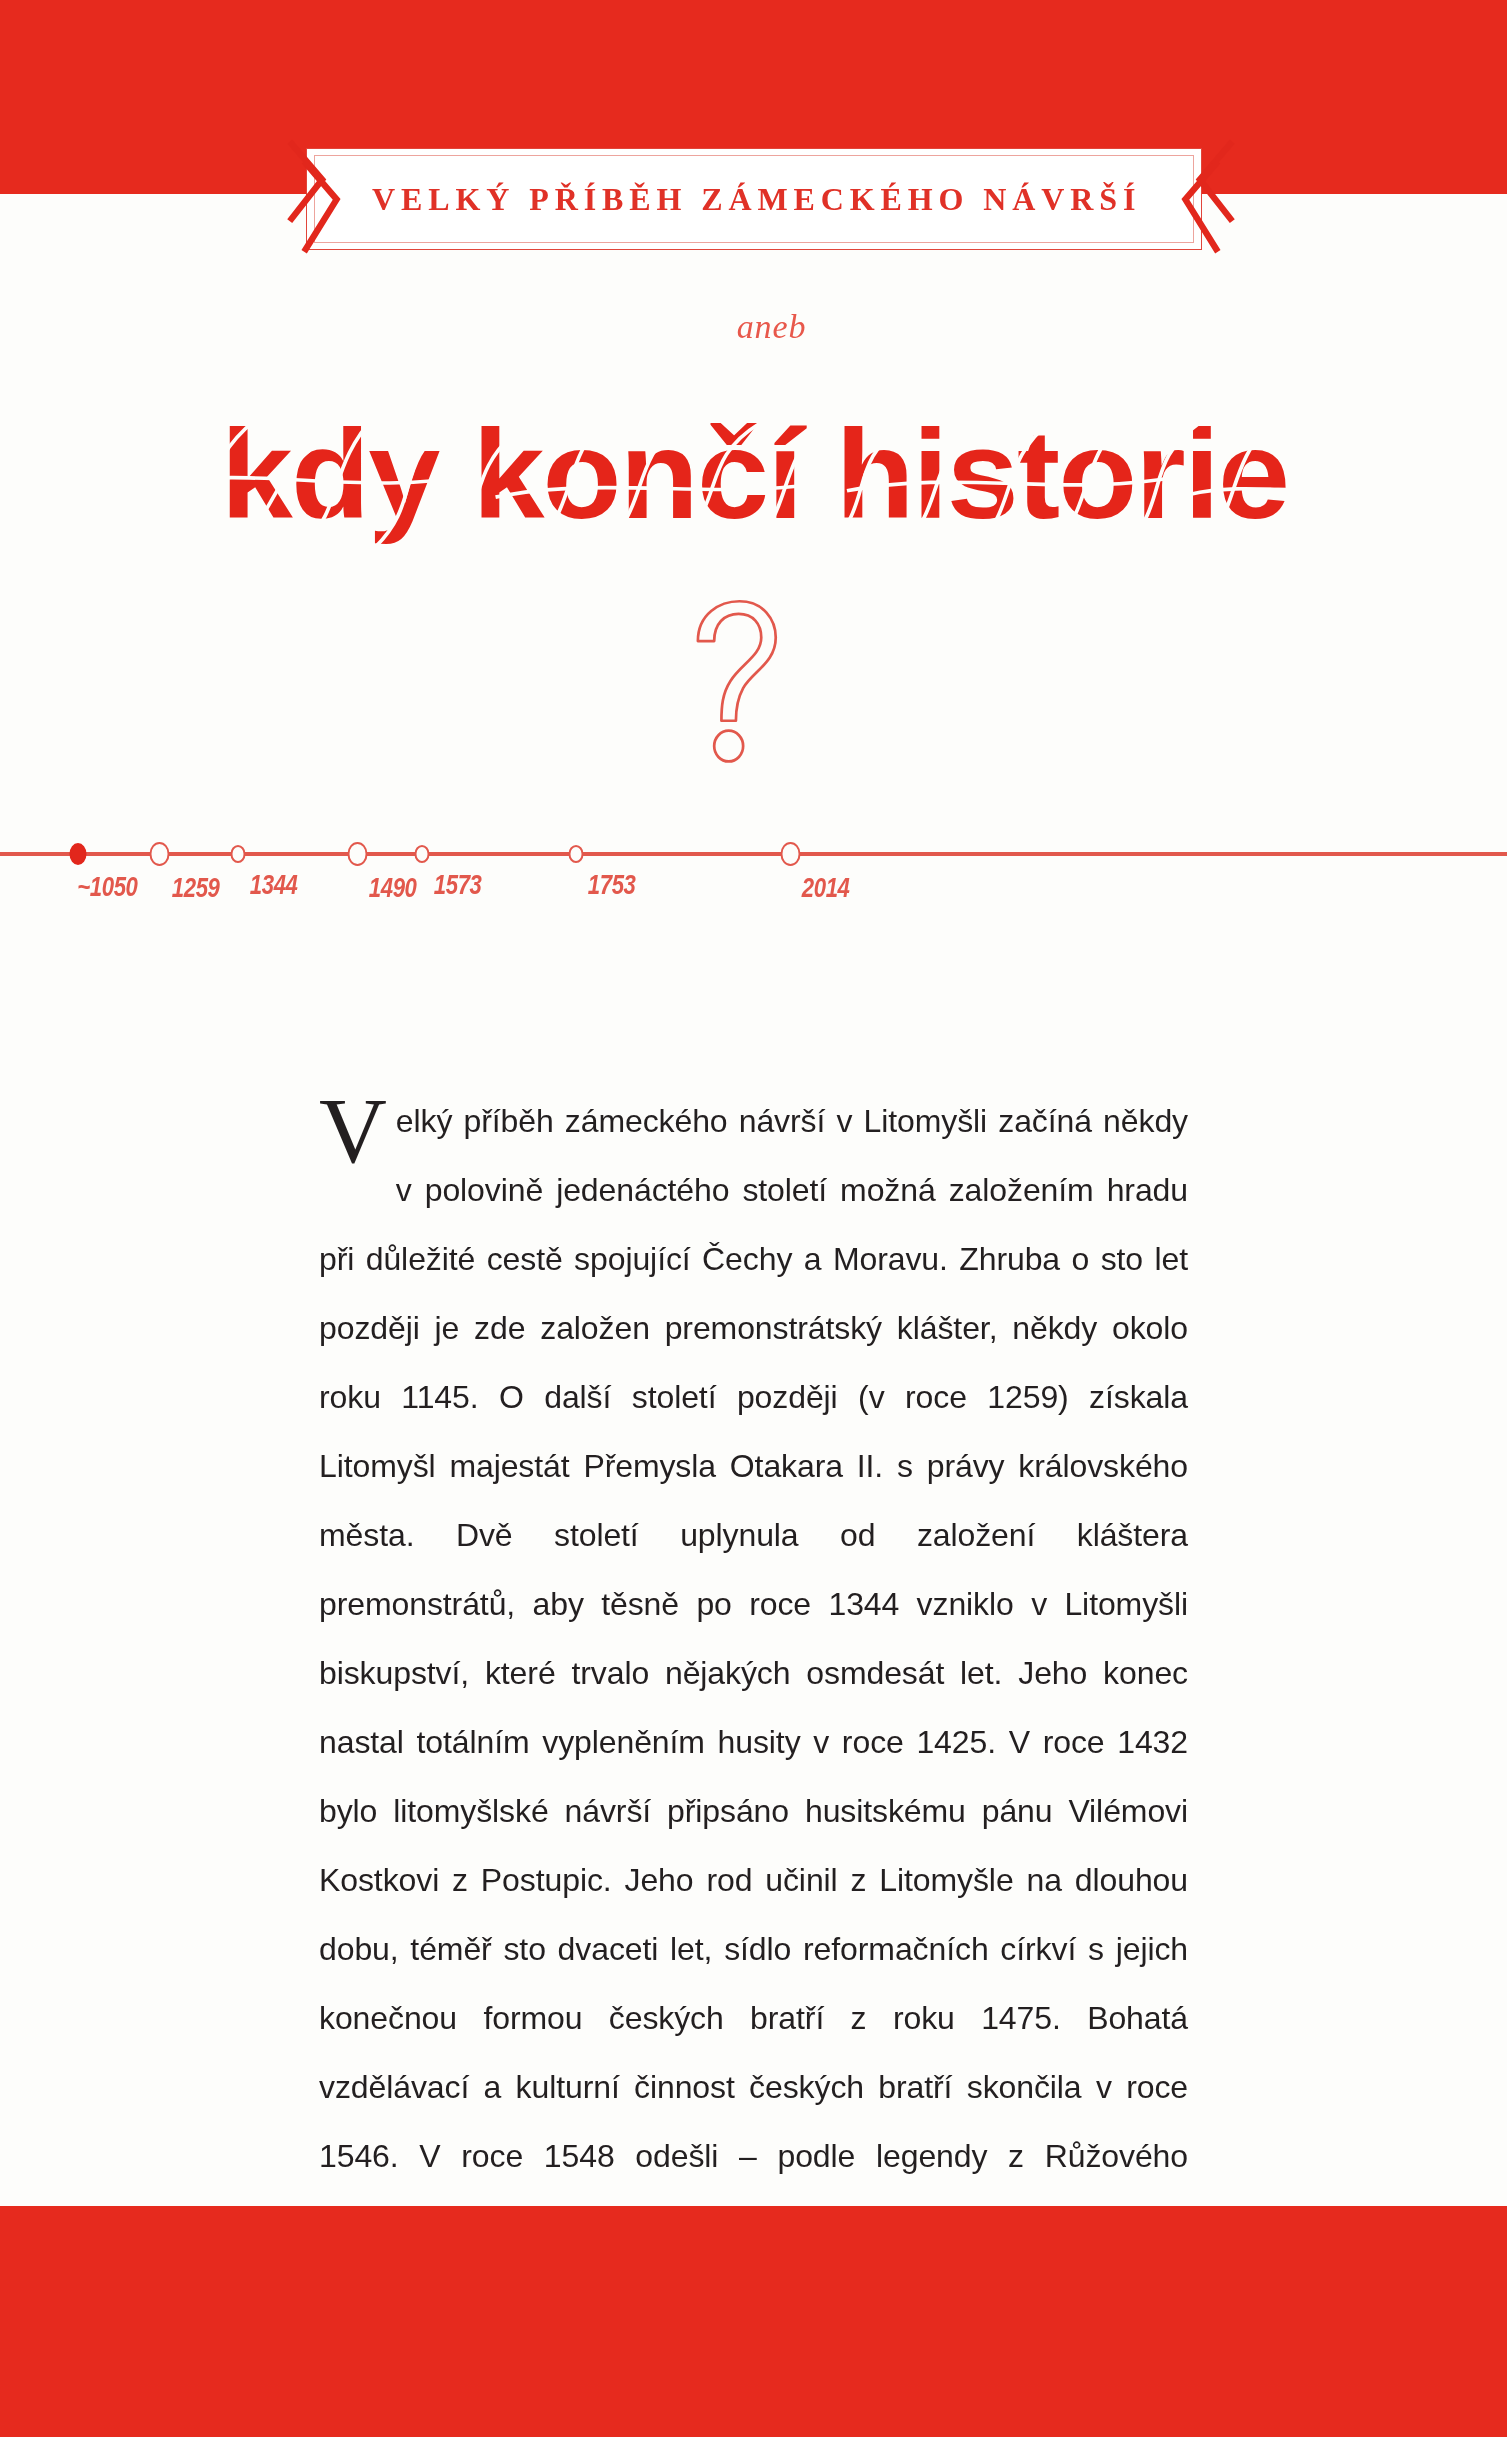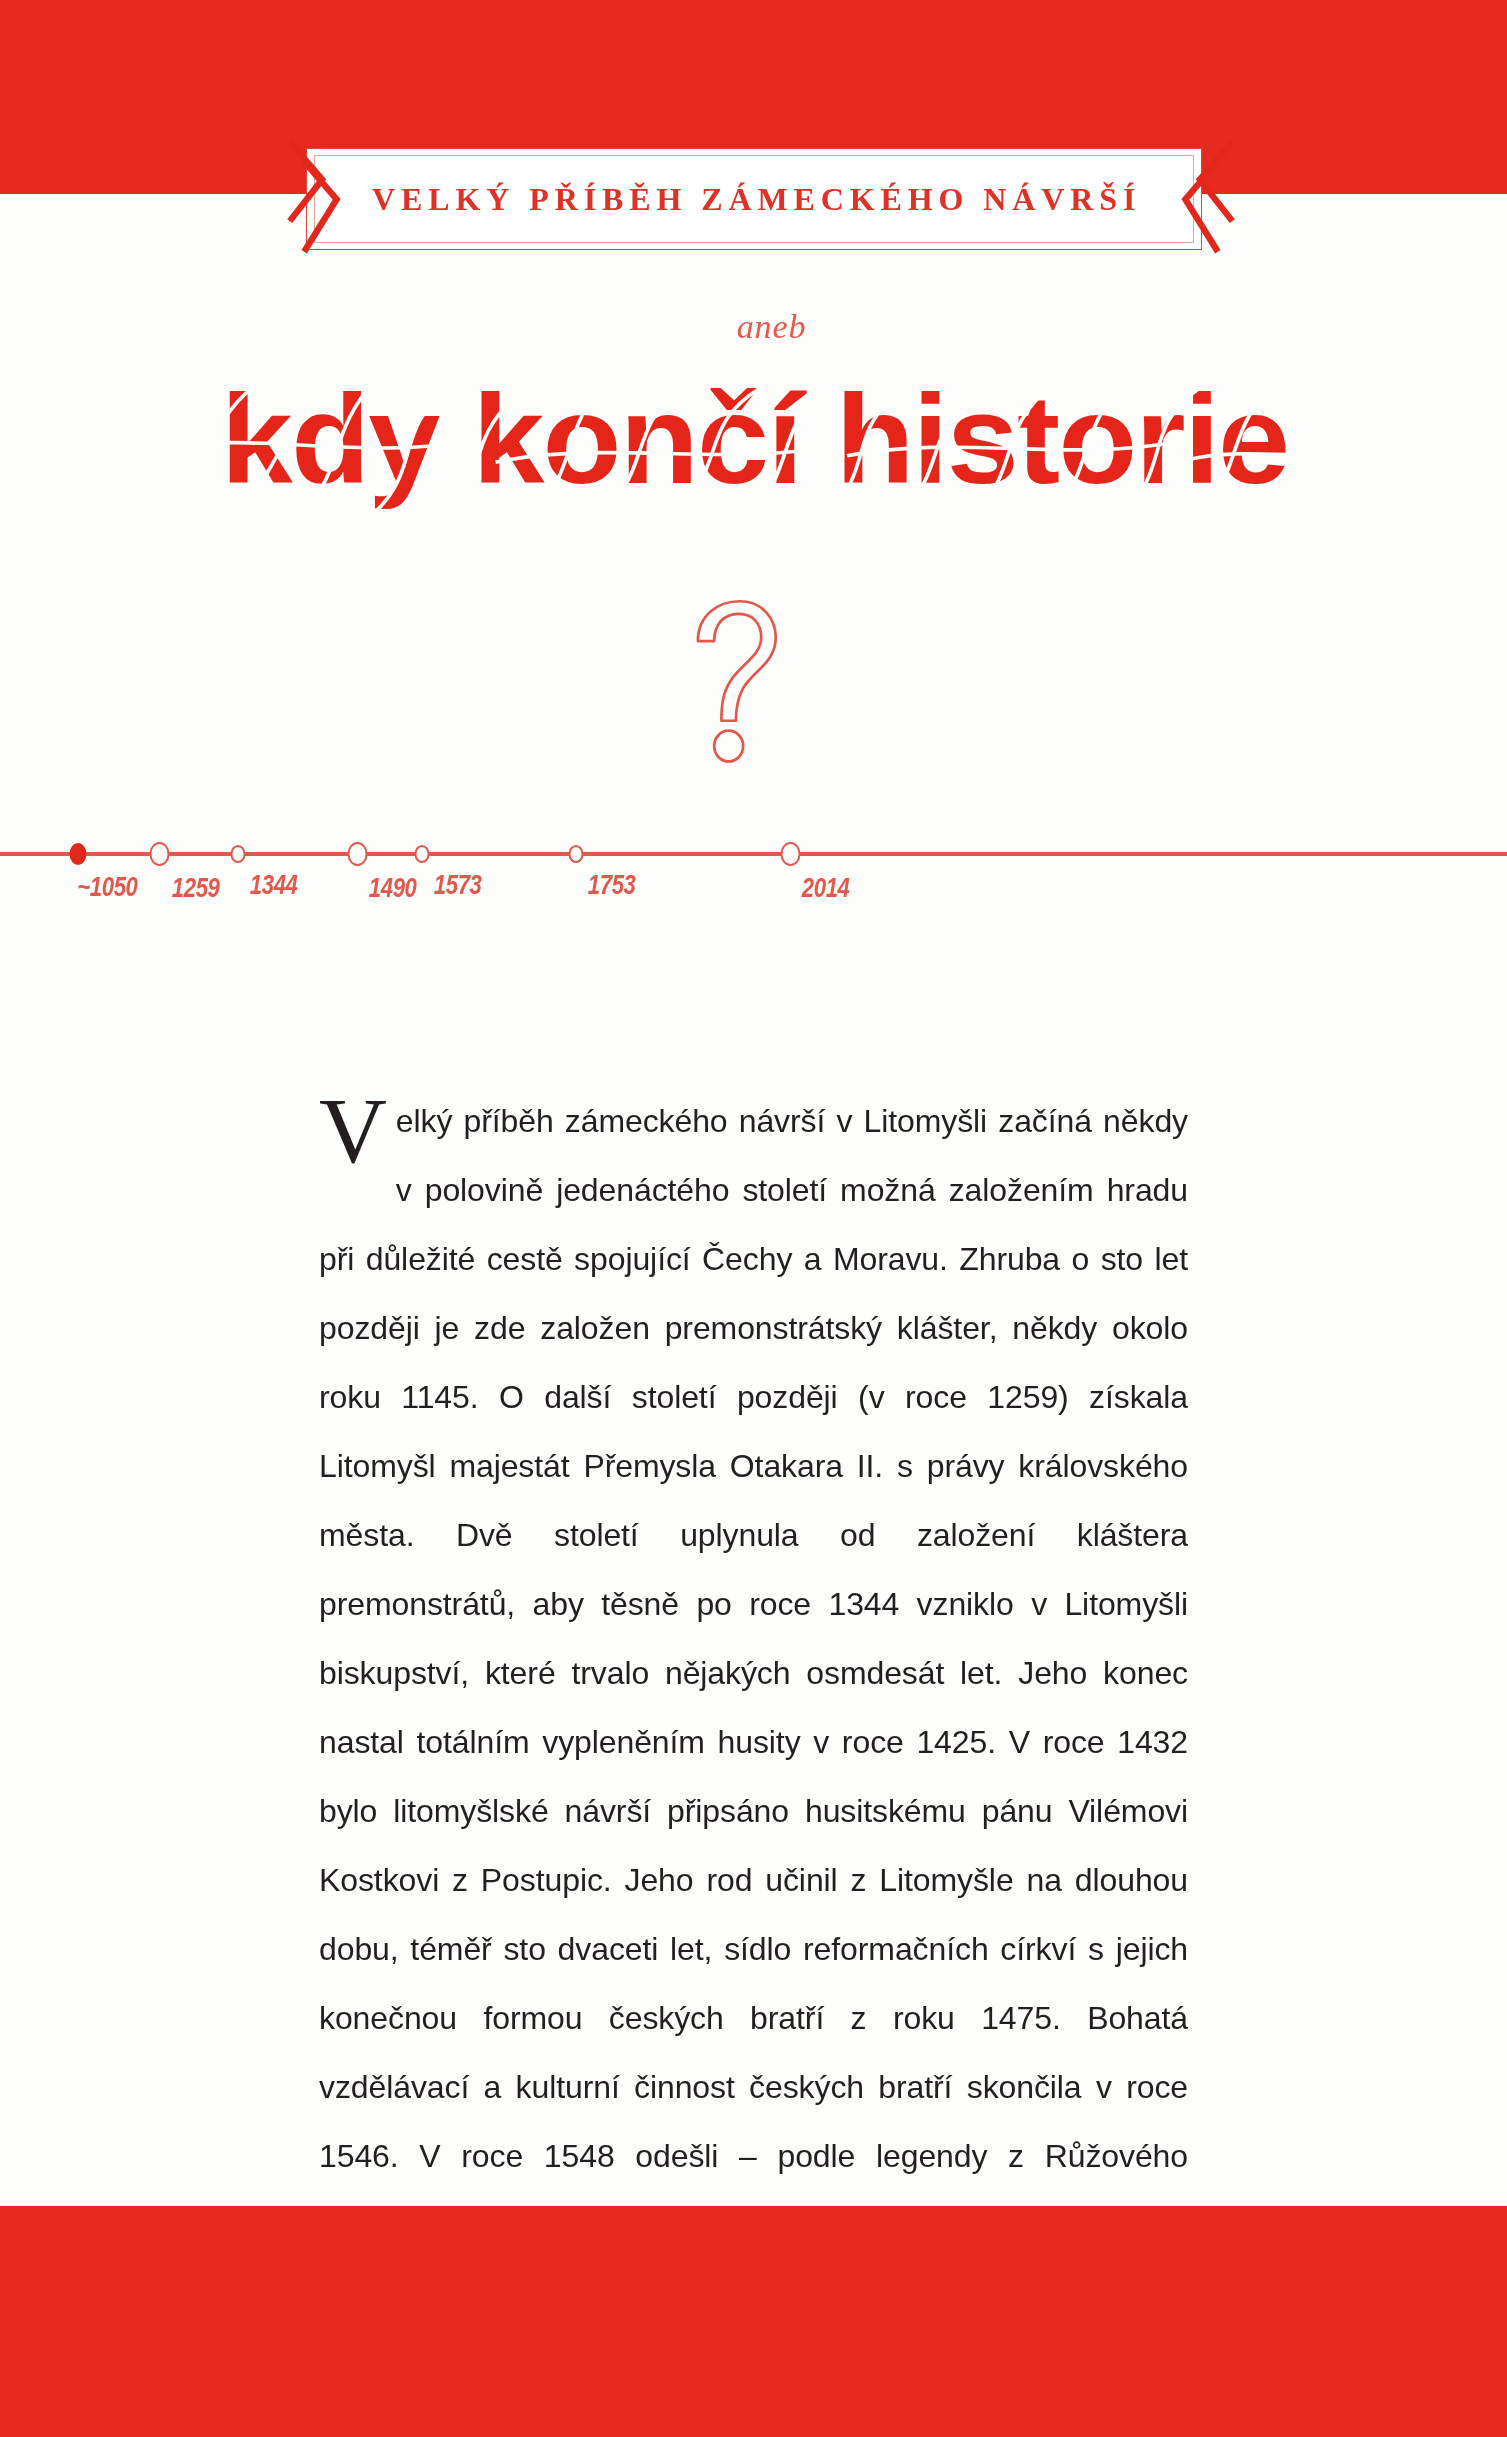--- a/index.html
+++ b/index.html
@@ -92,21 +92,21 @@
     font-size: 34px;
     color: #e8584b;
     letter-spacing: 0.9px;
     padding-left: 35px;
   }
 
   
   .title-wrap {
     position: absolute;
     left: 0; right: 0;
-    top: 376px;
+    top: 411px;
     height: 136px;
     text-align: center;
   }
   .title-svg { display: block; margin: 0 auto; }
 
   
   .qmark {
     position: absolute;
     left: 685px;
     top: 594px;

